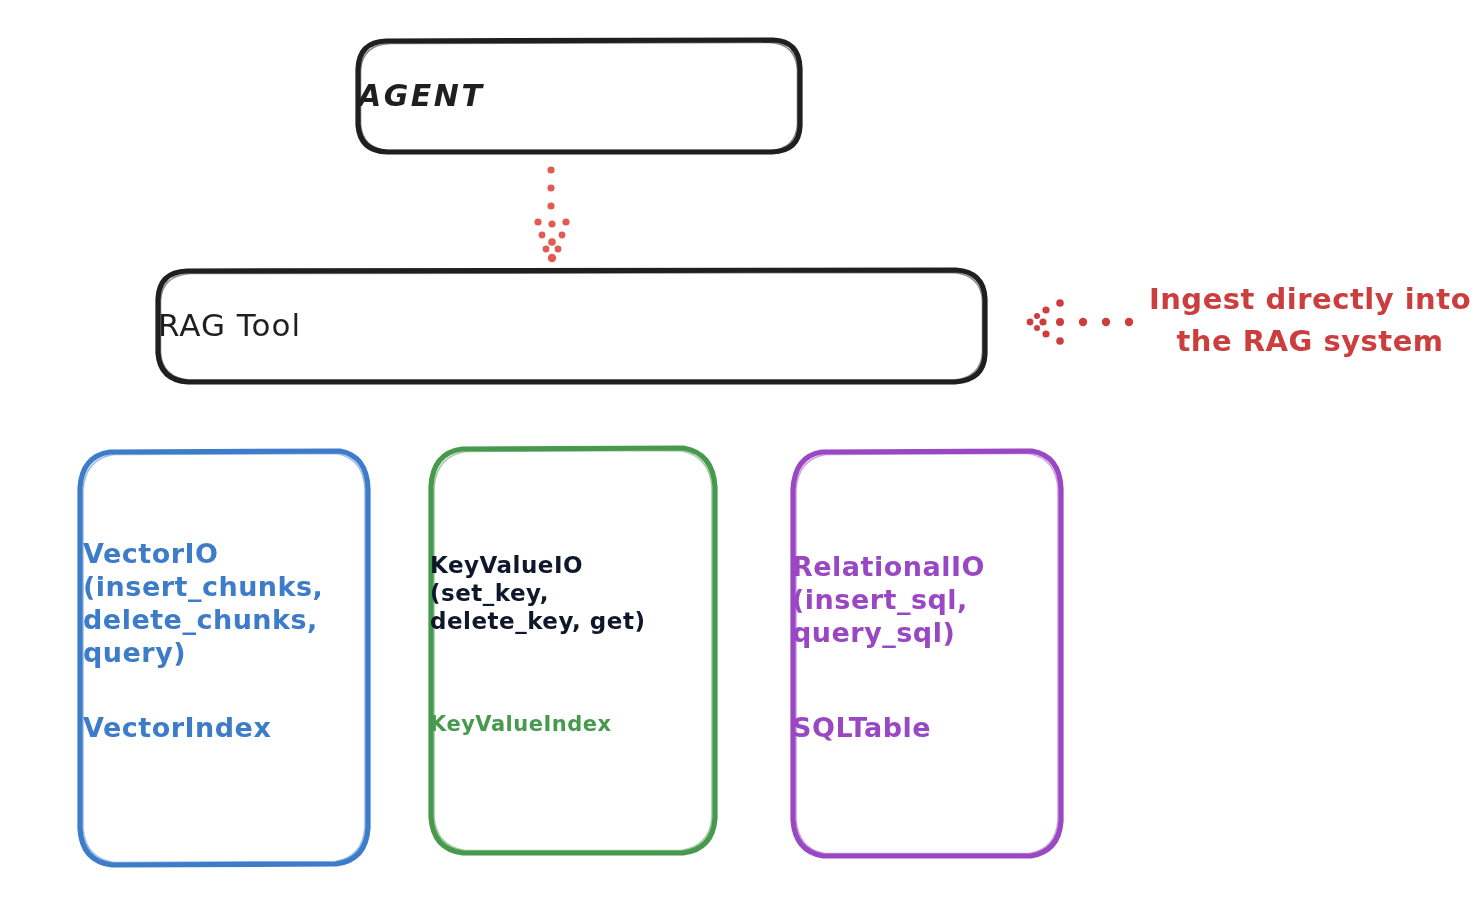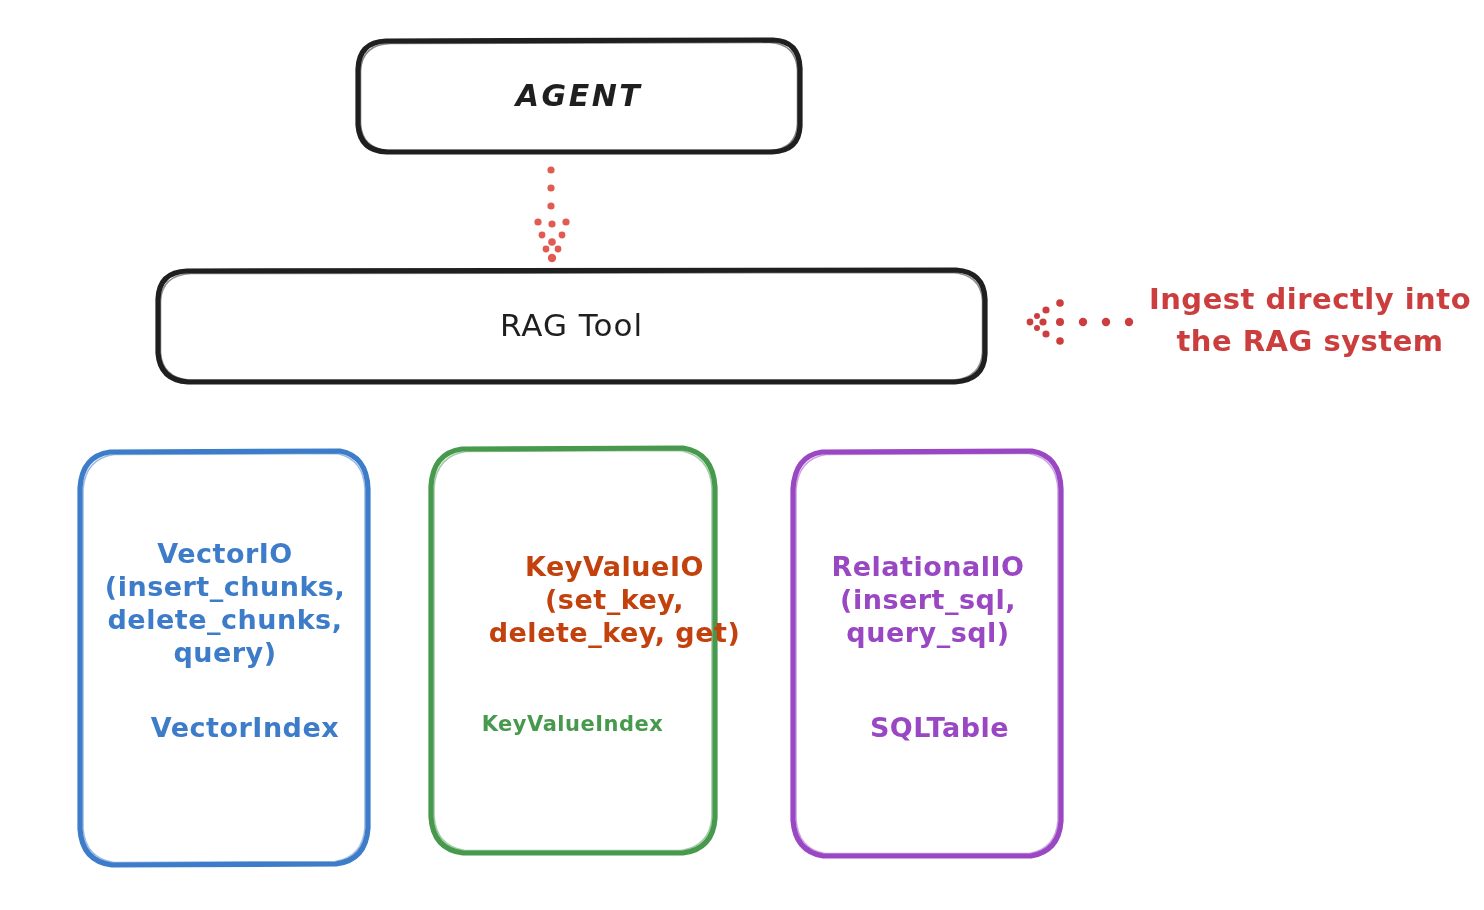--- a/index.html
+++ b/index.html
@@ -18,21 +18,20 @@
   #canvas {
     position: absolute;
     left: 0;
     top: 0;
     width: 1484px;
     height: 910px;
   }
 
   .node-label {
     position: absolute;
-    text-align: center;
     font-family: "DejaVu Sans", sans-serif;
     white-space: pre-line;
     line-height: 1.22;
     pointer-events: none;
     letter-spacing: 0.5px;
   }
 
   
   #agent-box-label {
     left: 358px;
@@ -65,31 +64,29 @@
     font-weight: 600;
     color: #3d7cc9;
   }
   #vector-index-label {
     left: 83px;
     top: 712px;
     width: 286px;
     font-size: 27px;
     font-weight: 600;
     color: #3d7cc9;
-    margin-left: 19px;
   }
 
   #keyvalue-io-label {
     left: 430px;
     top: 551px;
     width: 285px;
-    font-size: 27px;
-    font-weight: 600;
-    color: #c2410c;
-    padding-left: 42px;
+    font-size: 23px;
+    font-weight: 600;
+    color: #0f172a;
   }
   #keyvalue-index-label {
     left: 430px;
     top: 712px;
     width: 285px;
     font-size: 21px;
     font-weight: 600;
     color: #479a4d;
   }
 

